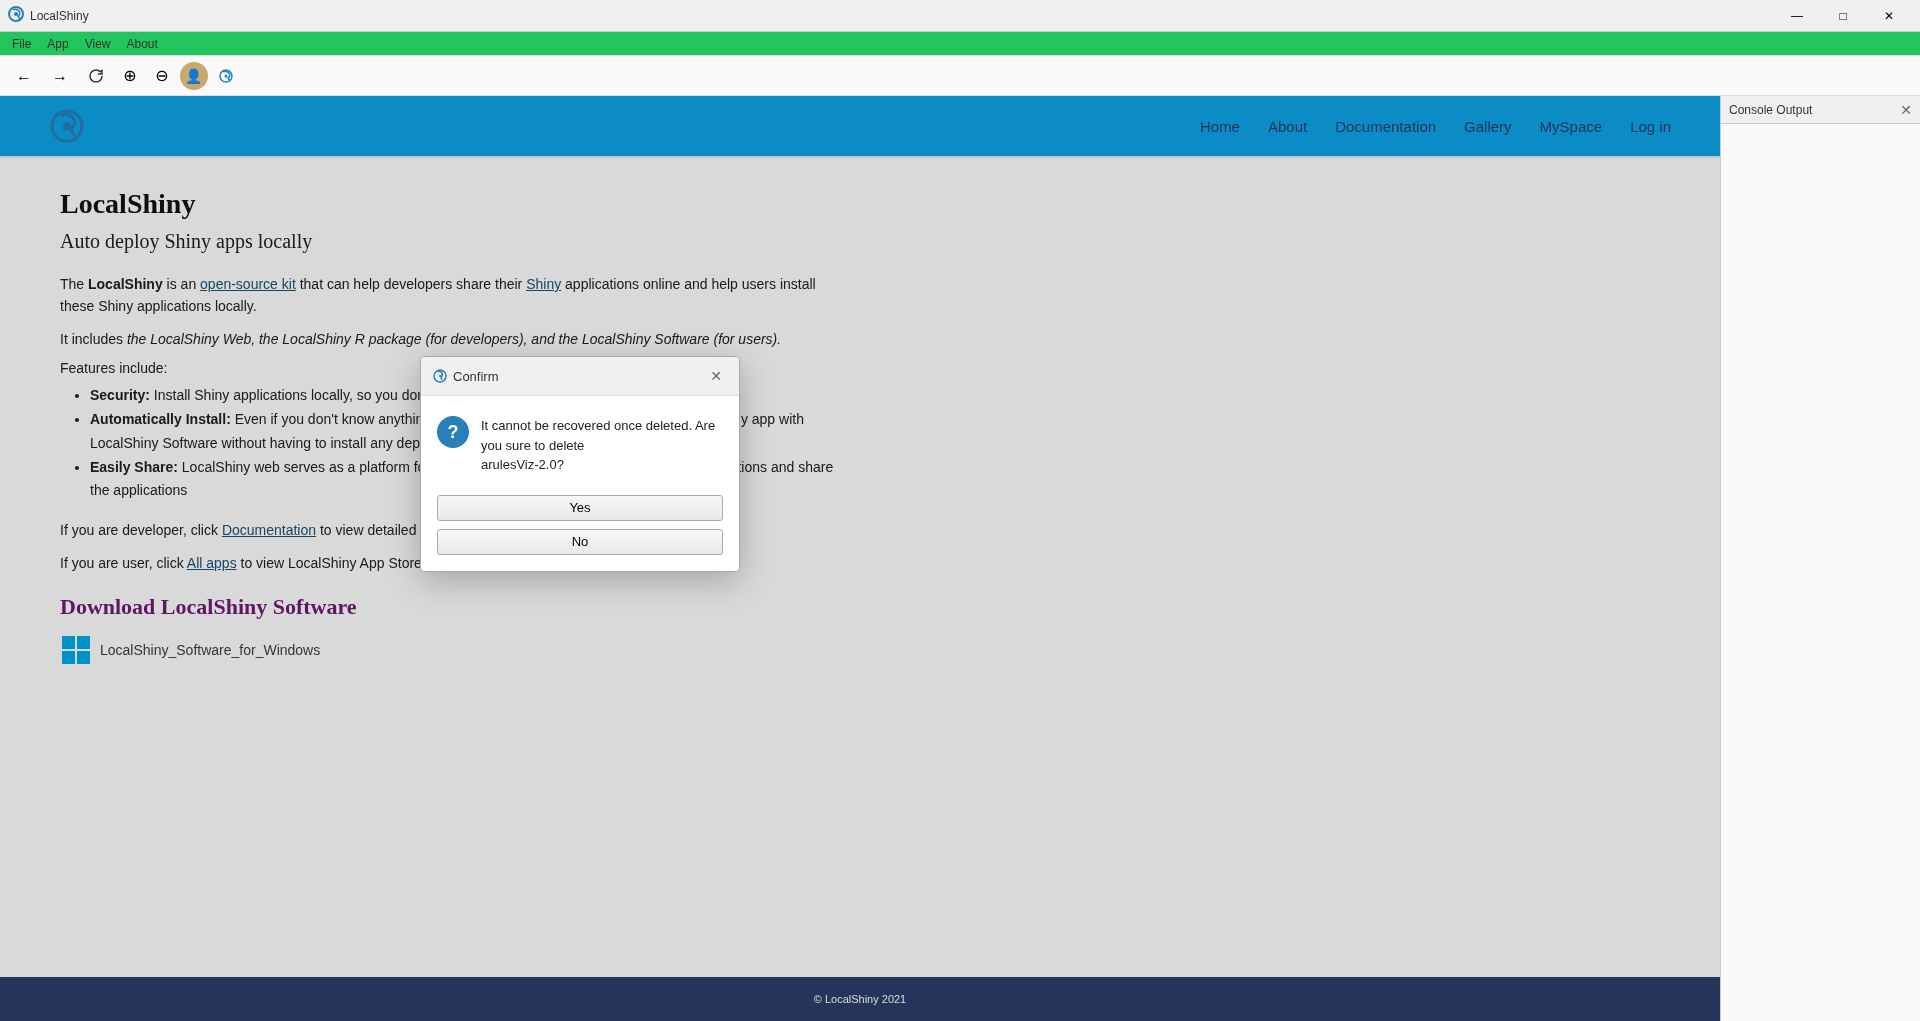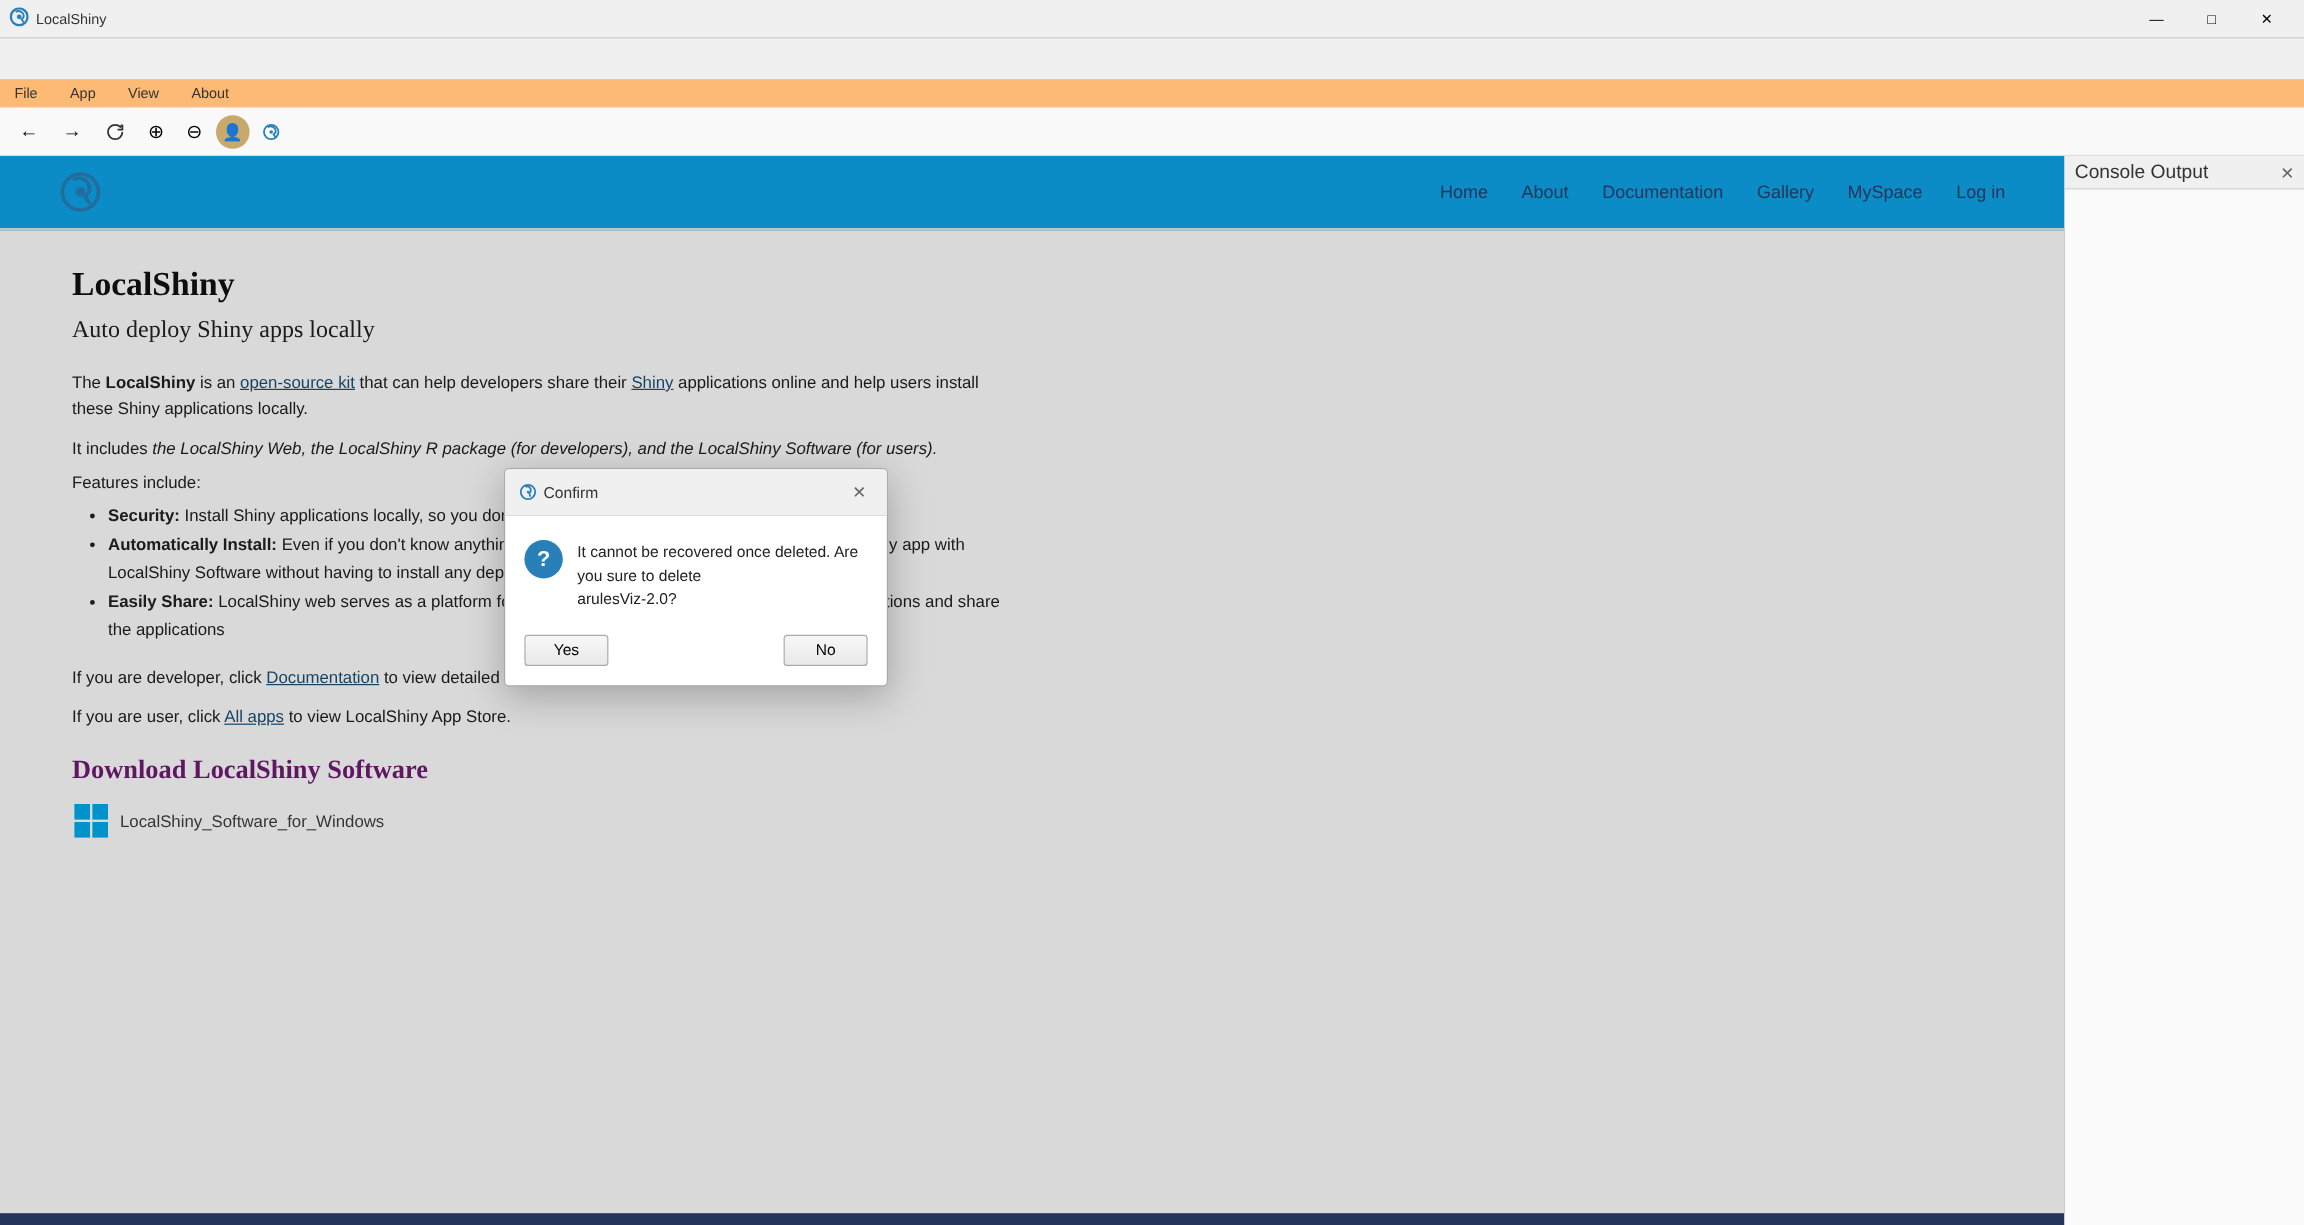--- a/index.html
+++ b/index.html
@@ -14,24 +14,23 @@
     .titlebar-left { display: flex; align-items: center; gap: 6px; }
     .titlebar-title { font-size: 12px; color: #333; }
     .titlebar-controls { display: flex; gap: 0; }
     .titlebar-btn {
       width: 46px; height: 32px; border: none; background: transparent;
       cursor: pointer; font-size: 12px; display: flex; align-items: center; justify-content: center;
     }
 
     
     .menubar {
-      display: flex; align-items: center; gap: 11px;
-      background: #fdba74; height: 24px; padding: 0 4px;
+      display: flex; align-items: center; gap: 0;
+      background: #22c55e; height: 24px; padding: 0 4px;
       border-bottom: 1px solid #ddd;
-      margin-top: 34px;
     }
     .menubar-item {
       padding: 2px 8px; font-size: 12px; cursor: pointer; color: #333;
     }
 
     
     .toolbar {
       display: flex; align-items: center; gap: 4px;
       background: #f9f9f9; height: 40px; padding: 0 8px;
       border-bottom: 1px solid #ddd;
@@ -66,21 +65,21 @@
 
     
     .console-panel {
       width: 200px; background: white; border-left: 1px solid #ccc;
       display: flex; flex-direction: column;
     }
     .console-header {
       display: flex; align-items: center; justify-content: space-between;
       padding: 4px 8px; background: #f0f0f0; border-bottom: 1px solid #ccc; height: 28px;
     }
-    .console-title { font-size: 16px; color: #333; }
+    .console-title { font-size: 12px; color: #333; }
     .console-close-btn {
       border: none; background: transparent; cursor: pointer; font-size: 14px; color: #666;
     }
     .console-body { flex: 1; padding: 8px; background: #fafafa; }
 
     
     .website { padding: 0; font-family: Georgia, serif; }
 
     
     .site-nav {
@@ -134,21 +133,21 @@
       display: flex; align-items: center; justify-content: center;
     }
     .dialog-body { padding: 20px 16px 16px 16px; }
     .dialog-content { display: flex; align-items: flex-start; gap: 12px; margin-bottom: 20px; }
     .dialog-icon {
       width: 32px; height: 32px; border-radius: 50%; background: #2980b9;
       color: white; display: flex; align-items: center; justify-content: center;
       font-size: 18px; font-weight: bold; flex-shrink: 0;
     }
     .dialog-message { font-size: 13px; color: #222; line-height: 1.5; font-family: Arial, sans-serif; }
-    .dialog-buttons { display: flex; gap: 8px; justify-content: space-between; }
+    .dialog-buttons { display: flex; gap: 8px; justify-content: center; flex-direction: column; }
     .dialog-btn {
       min-width: 70px; height: 26px; border: 1px solid #aaa;
       background: linear-gradient(to bottom, #f8f8f8, #e8e8e8);
       cursor: pointer; font-size: 13px; border-radius: 3px; padding: 0 16px;
     }
 
     
     .ls-icon { display: inline-flex; }
   </style>
 </head>

